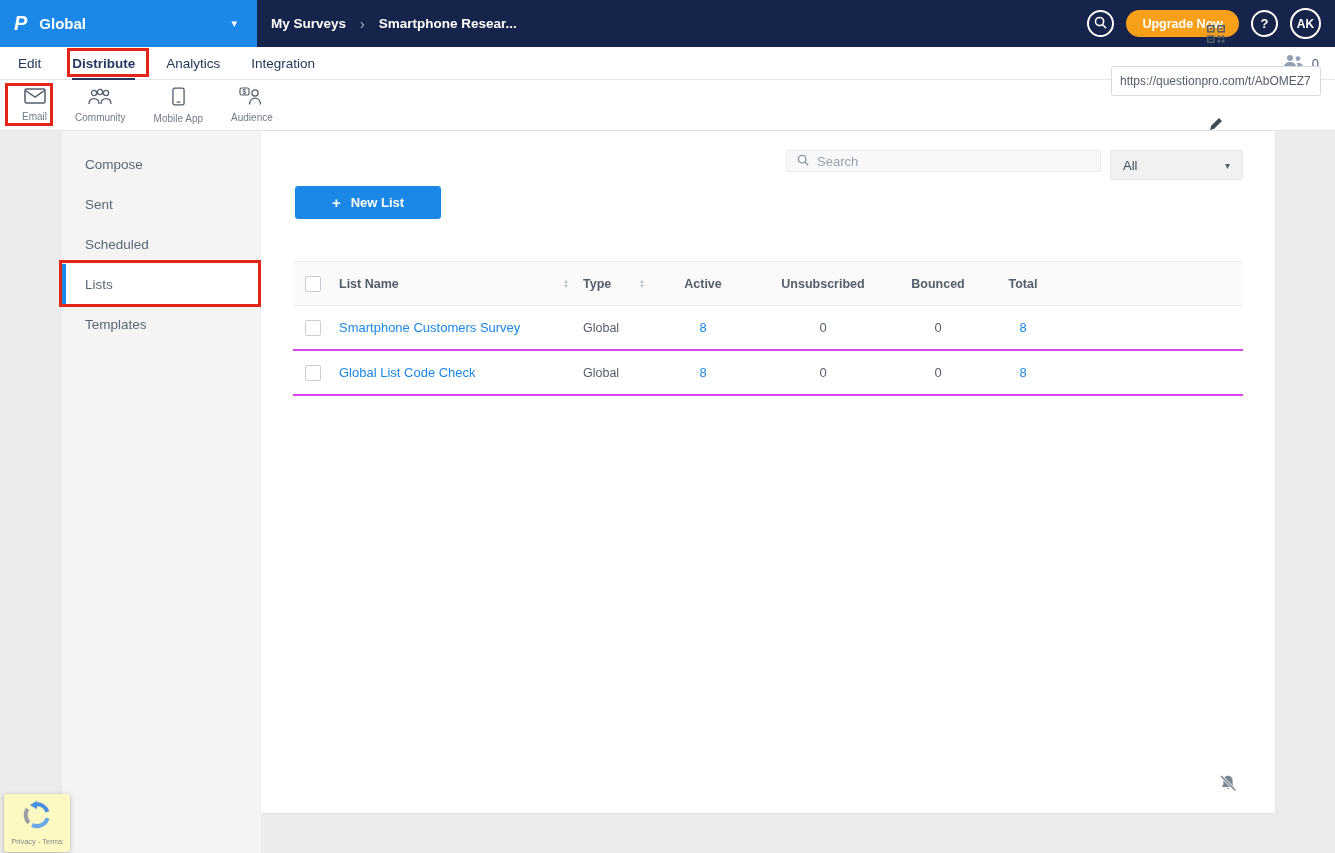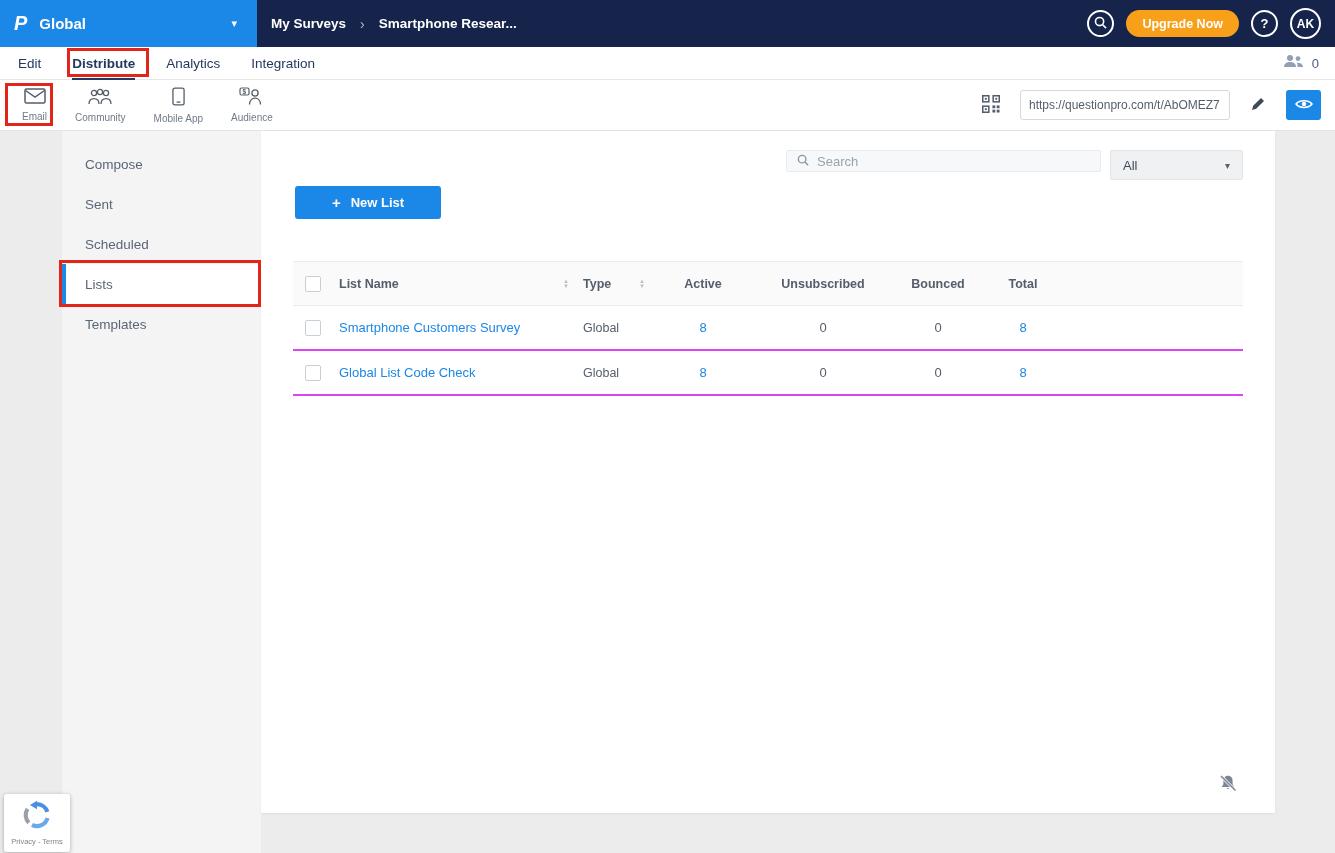--- a/index.html
+++ b/index.html
@@ -57,21 +57,21 @@
     position:absolute; top:80px; left:0; width:1335px; height:51px;
     background:#fff; border-bottom:1px solid #e3e3e3;
     display:flex; align-items:center;
   }
   .channels { display:flex; height:100%; padding-left:8px; }
   .channel {
     display:flex; flex-direction:column; align-items:center;
     justify-content:center; padding:0 14px; height:100%;
   }
   .channel .ch-label { font-size:10px; color:#707a87; margin-top:3px; }
-  .toolbar-right { margin-left:auto; margin-right:14px; display:flex; align-items:center; gap:20px; }
+  .toolbar-right { margin-left:auto; margin-right:14px; display:flex; align-items:center; gap:20px;flex-direction:column; }
   .url-field {
     width:210px; height:30px; border:1px solid #d5d9dd; border-radius:3px;
     padding:0 8px; font-size:12px; color:#545e6b; background:#fff;
     font-family:"Liberation Sans",sans-serif; outline:none;
   }
   .icon-btn { background:none; border:none; display:flex; align-items:center; }
   .eye-btn {
     width:35px; height:30px; background:#1b87e6; border:none; border-radius:3px;
     display:flex; align-items:center; justify-content:center;
   }
@@ -139,21 +139,21 @@
 
   
   .annotation { position:absolute; border:3px solid #e1251b; z-index:50; pointer-events:none; }
   .ann-distribute { left:67px; top:48px; width:82px; height:29px; }
   .ann-email { left:5px; top:83px; width:48px; height:43px; }
   .ann-lists { left:59px; top:260px; width:202px; height:47px; }
 
   
   .recaptcha {
     position:absolute; left:4px; top:794px; width:66px; height:58px;
-    background:#ffffff; border-radius:3px; box-shadow:0 1px 4px rgba(0,0,0,.3);
+    background:#fef9c3; border-radius:3px; box-shadow:0 1px 4px rgba(0,0,0,.3);
     display:flex; flex-direction:column; align-items:center; justify-content:center; z-index:40;
   }
   .recaptcha .rc-text { font-size:7.5px; color:#80868b; margin-top:3px; }
 </style>
 </head>
 <body>
 
 <div class="page" data-interactable="false">
 
   <header class="topbar" data-interactable="false">

